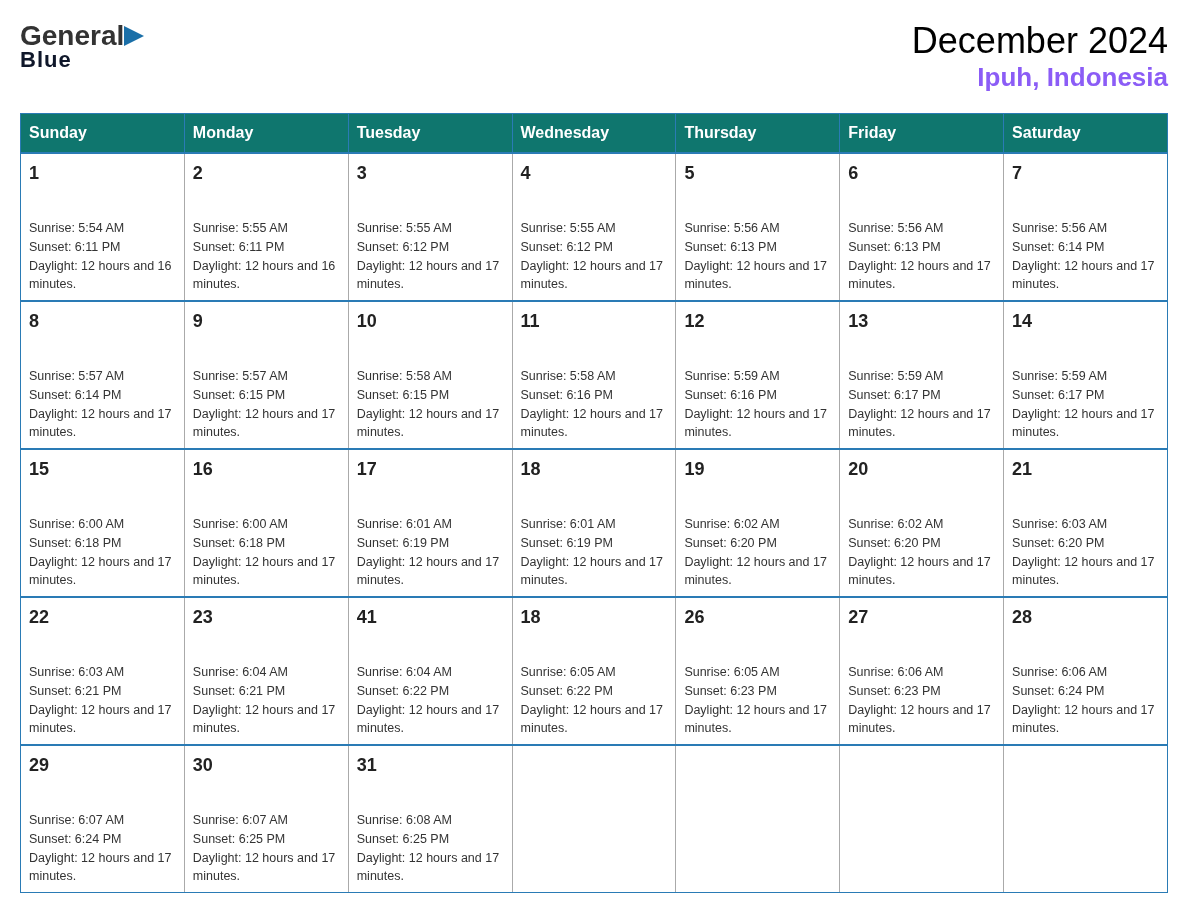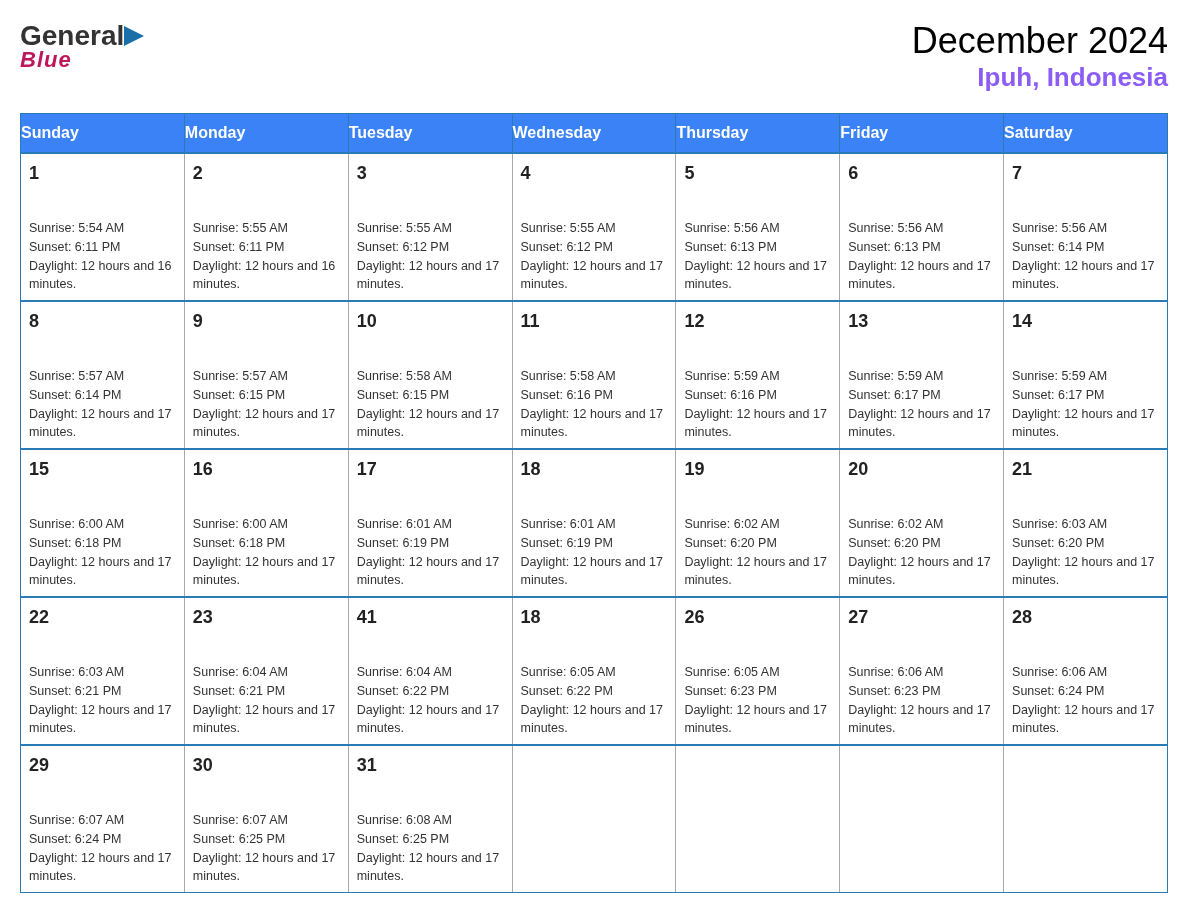--- a/index.html
+++ b/index.html
@@ -30,49 +30,48 @@
       font-weight: bold;
       color: #333;
     }
     .logo-blue-part {
       display: flex;
       align-items: center;
     }
     .logo-sub {
       font-size: 22px;
       font-weight: bold;
-      color: #be185d;
+      color: #0f172a;
       margin-top: -5px;
       letter-spacing: 1px;
-      font-style: italic;
     }
     .title-section {
       text-align: right;
     }
     .calendar-title {
       font-size: 36px;
       font-weight: normal;
       color: #000000;
     }
     .calendar-subtitle {
       font-size: 26px;
       color: #8b5cf6;
       font-weight: bold;
     }
     table {
       width: 100%;
       border-collapse: collapse;
       table-layout: fixed;
     }
     thead tr th {
-      background-color: #3b82f6;
+      background-color: #0f766e;
       color: #fff;
       font-size: 16px;
       font-weight: bold;
-      padding: 10px 0;
+      padding: 10px 8px;
       text-align: left;
       border: 1px solid #2a7bb5;
     }
     tbody tr td {
       border: 1px solid #aaa;
       vertical-align: top;
       padding: 6px 8px;
       font-size: 13px;
       color: #333;
       line-height: 1.5;

